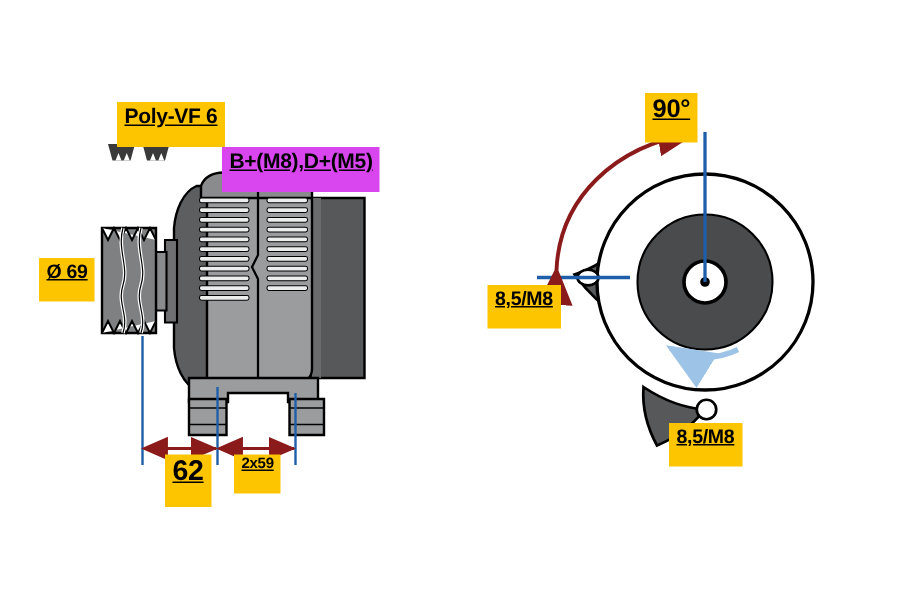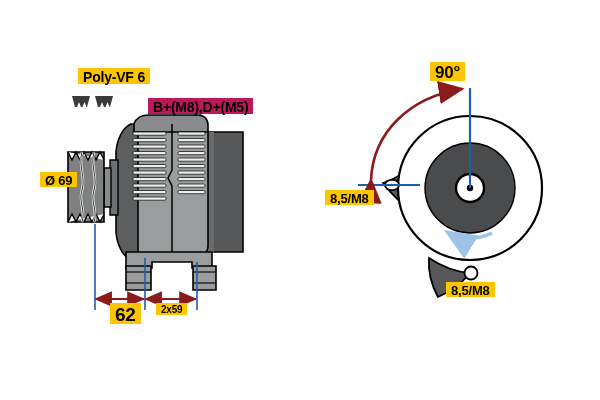--- a/index.html
+++ b/index.html
@@ -12,29 +12,30 @@
   }
   #stage{position:absolute;left:0;top:0;width:600px;height:400px;}
   svg{display:block;}
 
   .lbl{
     position:absolute;
     font-weight:bold;
     color:#000000;
     line-height:1;
     white-space:nowrap;
-    padding:2px 5px 0 5px;
+    padding:2px 5px 14px 5px;
     letter-spacing:-0.2px;
+    text-decoration:underline;
   }
   .lbl-yellow{background:#FDC500;}
-  .lbl-blue{background:#be185d;}
+  .lbl-blue{background:#d946ef;}
 
   #lbl-poly{left:78px;top:68px;font-size:14px;}
   #lbl-bd{left:148px;top:98px;font-size:14px;}
-  #lbl-dia{left:40px;top:172px;font-size:13px;}
+  #lbl-dia{left:26px;top:172px;font-size:13px;}
   #lbl-62{left:110px;top:303px;font-size:19px;}
   #lbl-2x59{left:156px;top:303px;font-size:10px;}
   #lbl-90{left:430px;top:62px;font-size:17px;}
   #lbl-85a{left:325px;top:190px;font-size:13px;}
   #lbl-85b{left:446px;top:282px;font-size:13px;}
 </style>
 </head>
 <body>
 
 <div id="stage">

